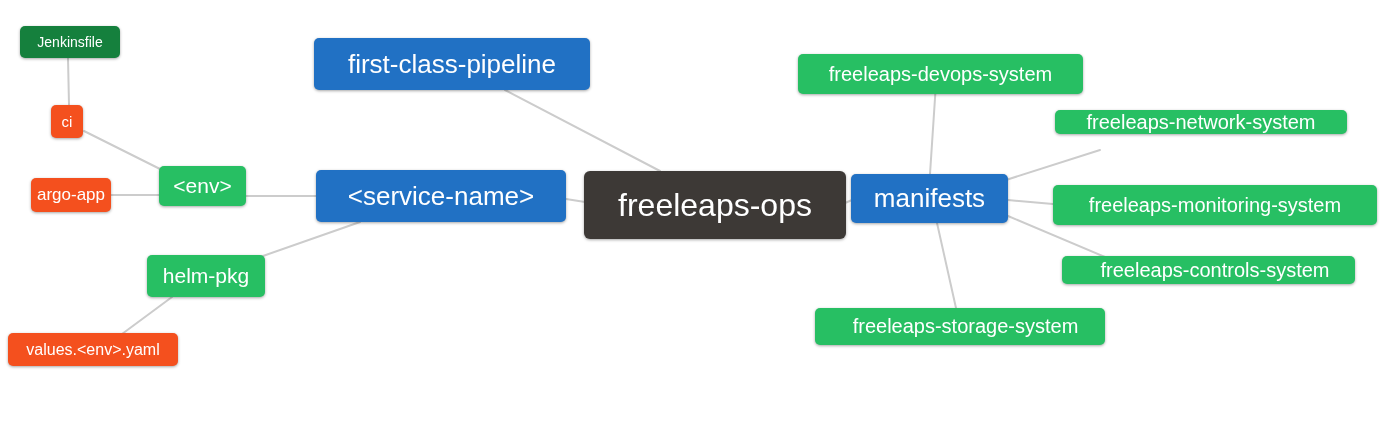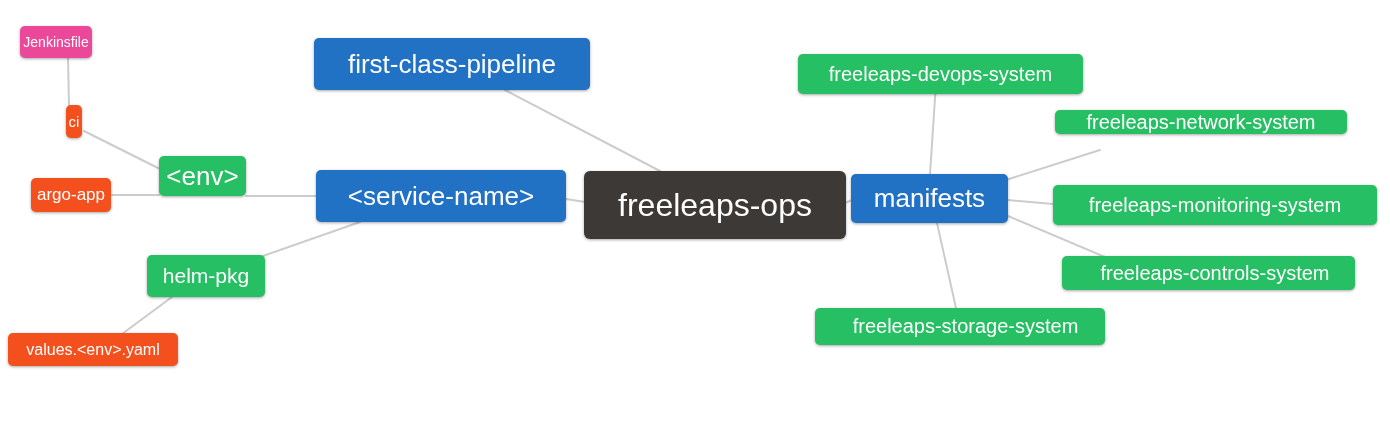--- a/index.html
+++ b/index.html
@@ -58,33 +58,33 @@
     <line x1="505" y1="90" x2="660" y2="171"></line>
     <line x1="566" y1="199" x2="585" y2="202"></line>
     <line x1="845" y1="203" x2="852" y2="200"></line>
     <line x1="930" y1="174" x2="937" y2="68"></line>
     <line x1="1006" y1="180" x2="1100" y2="150"></line>
     <line x1="1008" y1="200" x2="1053" y2="204"></line>
     <line x1="1008" y1="216" x2="1105" y2="257"></line>
     <line x1="937" y1="223" x2="956" y2="308"></line>
   </svg>
 
-  <div class="node" style="left: 20px; top: 26px; width: 72px; height: 32px; font-size: 14px; background: #ec4899;">
+  <div class="node" style="left: 20px; top: 26px; width: 100px; height: 32px; font-size: 14px; background: #15803d;">
     <span>Jenkinsfile</span>
   </div>
 
-  <div class="node" style="left: 66px; top: 105px; width: 16px; height: 33px; font-size: 15px; background: rgb(244, 80, 30);">
+  <div class="node" style="left: 51px; top: 105px; width: 32px; height: 33px; font-size: 15px; background: rgb(244, 80, 30);">
     <span>ci</span>
   </div>
 
   <div class="node" style="left: 31px; top: 178px; width: 80px; height: 34px; font-size: 17px; background: rgb(244, 80, 30);">
     <span>argo-app</span>
   </div>
 
-  <div class="node" style="left: 159px; top: 156px; width: 87px; height: 40px; font-size: 26px; background: rgb(39, 191, 99);">
+  <div class="node" style="left: 159px; top: 166px; width: 87px; height: 40px; font-size: 21px; background: rgb(39, 191, 99);">
     <span>&lt;env&gt;</span>
   </div>
 
   <div class="node" style="left: 147px; top: 255px; width: 118px; height: 42px; font-size: 21px; background: rgb(39, 191, 99);">
     <span>helm-pkg</span>
   </div>
 
   <div class="node" style="left: 8px; top: 333px; width: 170px; height: 33px; font-size: 16px; background: rgb(244, 80, 30);">
     <span>values.&lt;env&gt;.yaml</span>
   </div>
@@ -110,21 +110,21 @@
   </div>
 
   <div class="node" style="left: 1055px; top: 110px; width: 292px; height: 24px; font-size: 20px; background: rgb(39, 191, 99);">
     <span>freeleaps-network-system</span>
   </div>
 
   <div class="node" style="left: 1053px; top: 185px; width: 324px; height: 40px; font-size: 20px; background: rgb(39, 191, 99);">
     <span>freeleaps-monitoring-system</span>
   </div>
 
-  <div class="node" style="left: 1062px; top: 256px; width: 293px; height: 34px; font-size: 20px; background: rgb(39, 191, 99); padding-left: 13px;">
+  <div class="node" style="left: 1062px; top: 256px; width: 293px; height: 28px; font-size: 20px; background: rgb(39, 191, 99); padding-left: 13px;">
     <span>freeleaps-controls-system</span>
   </div>
 
   <div class="node" style="left: 815px; top: 308px; width: 290px; height: 37px; font-size: 20px; background: rgb(39, 191, 99); padding-left: 11px;">
     <span>freeleaps-storage-system</span>
   </div>
 
 </div>
 
 </body></html>

